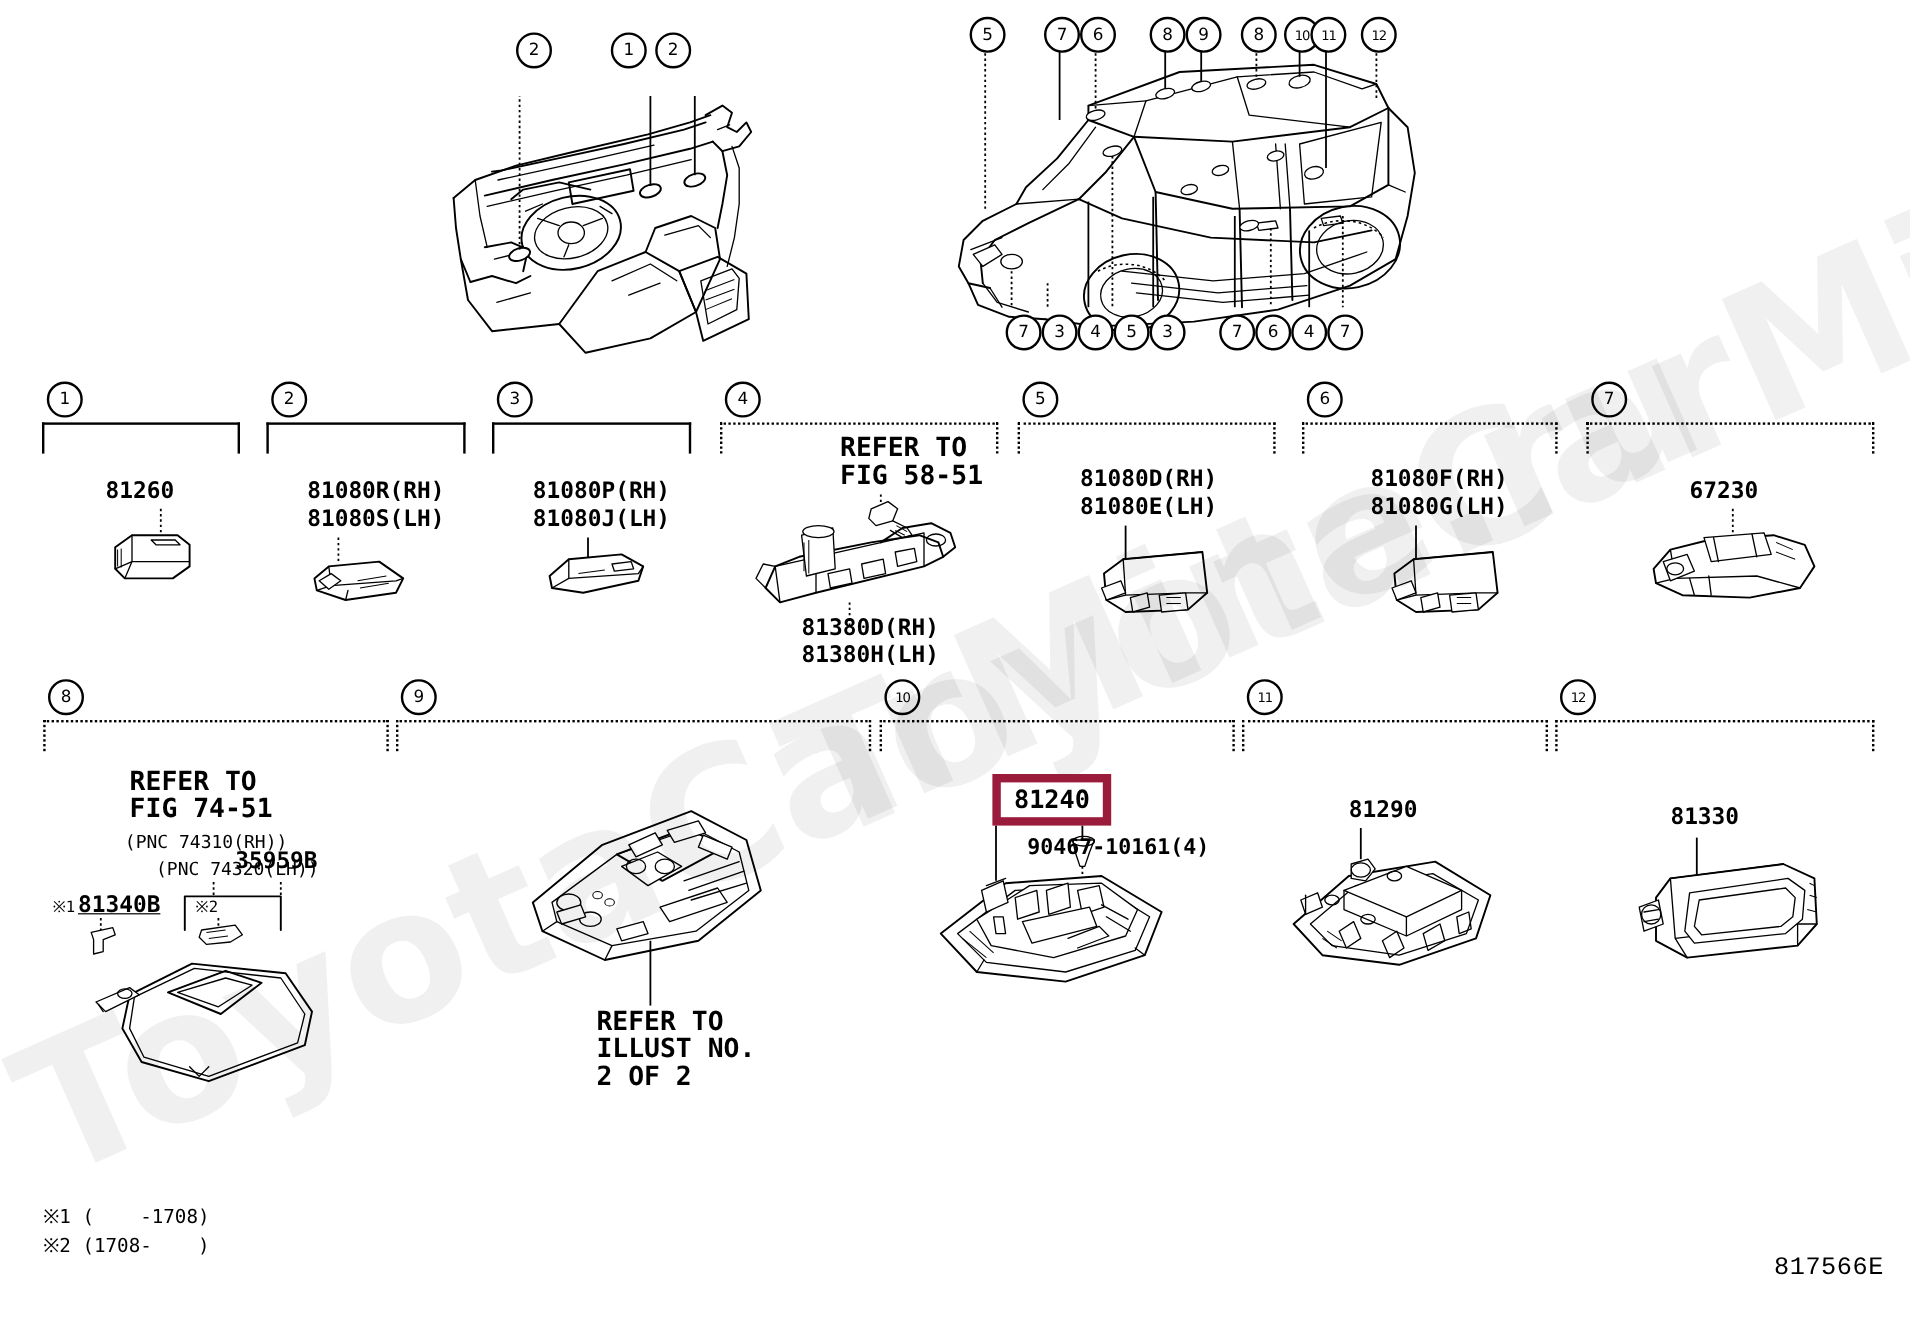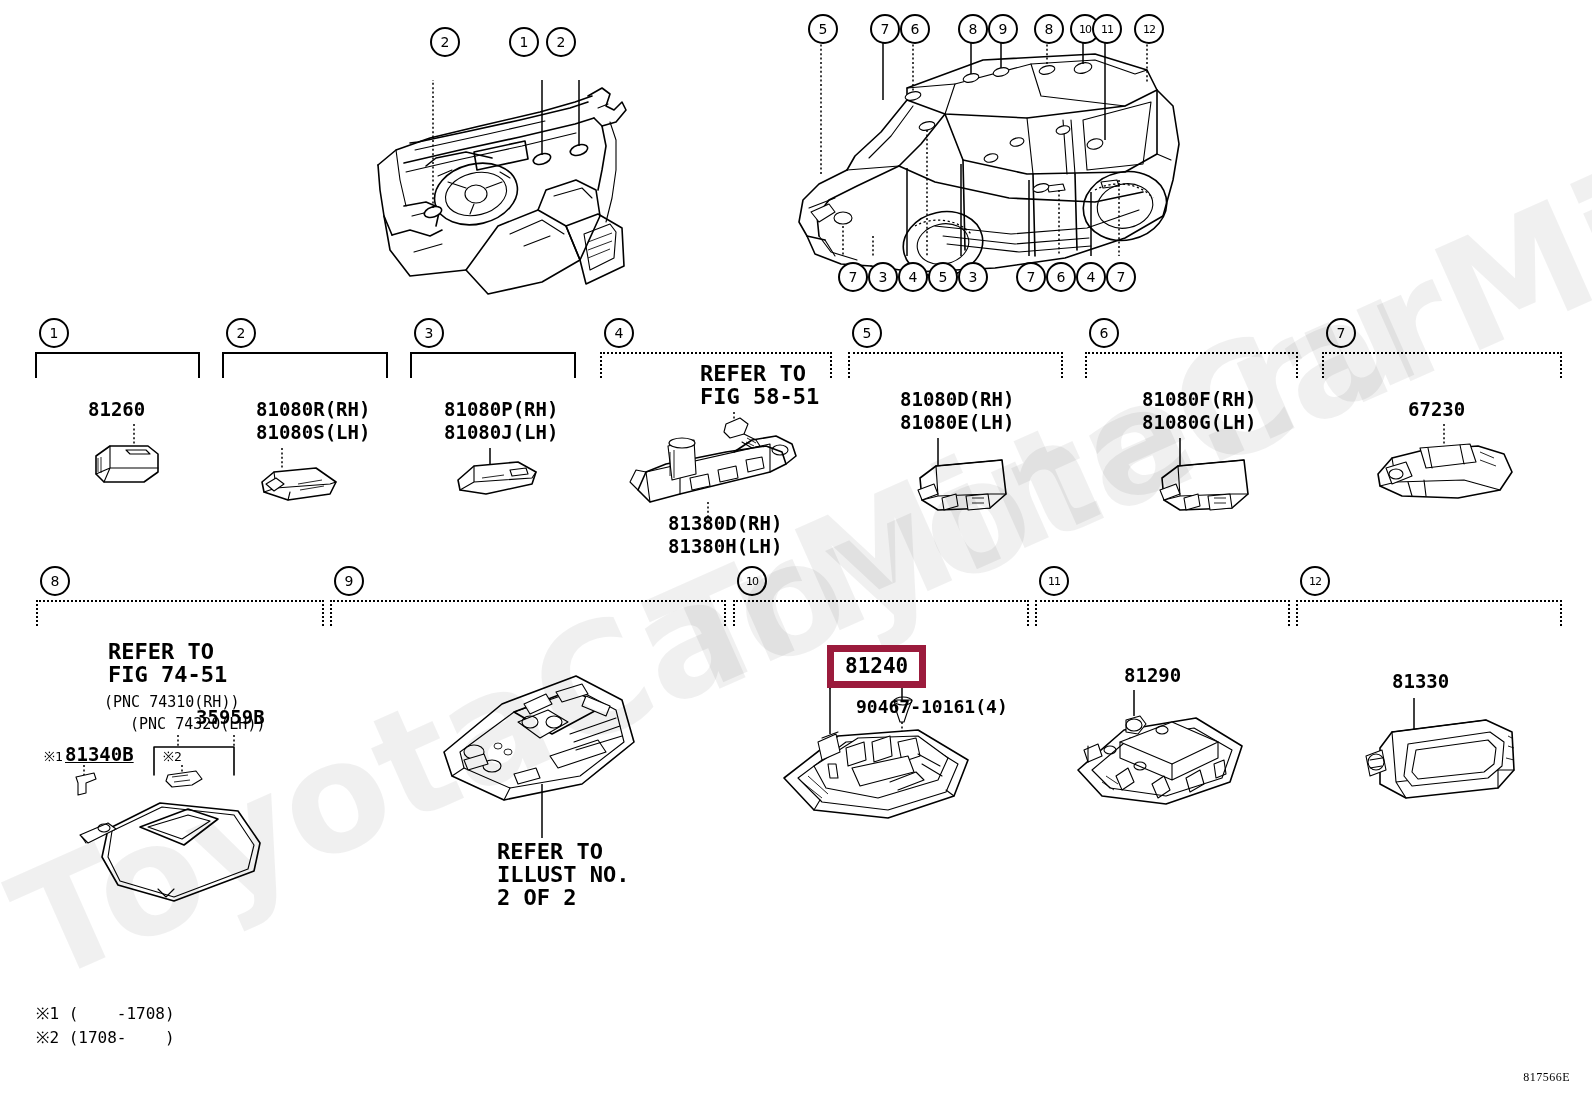--- a/index.html
+++ b/index.html
@@ -89,23 +89,23 @@
 
   
   .hl{
     position:absolute;z-index:6;
     border:7px solid #9B1B3C;background:#fff;
     padding:2px 11px 3px 11px;
     font-family:"DejaVu Sans Mono","Liberation Mono",monospace;
     font-size:21px;font-weight:bold;
   }
   .figcode{
-    position:absolute;right:22px;bottom:14px;z-index:4;
-    font-family:Liberation Serif, serif;
-    font-size:12px;letter-spacing:.5px;
+    position:absolute;right:22px;bottom:30px;z-index:4;
+    font-family:Liberation Mono, monospace;
+    font-size:21px;letter-spacing:.5px;
   }
 </style>
 </head>
 <body>
 
 <div class="wm">
   <span class="w1">ToyotaCarMine.ru</span>
   <span class="w2">ToyotaCarMine.ru</span>
 </div>
 

